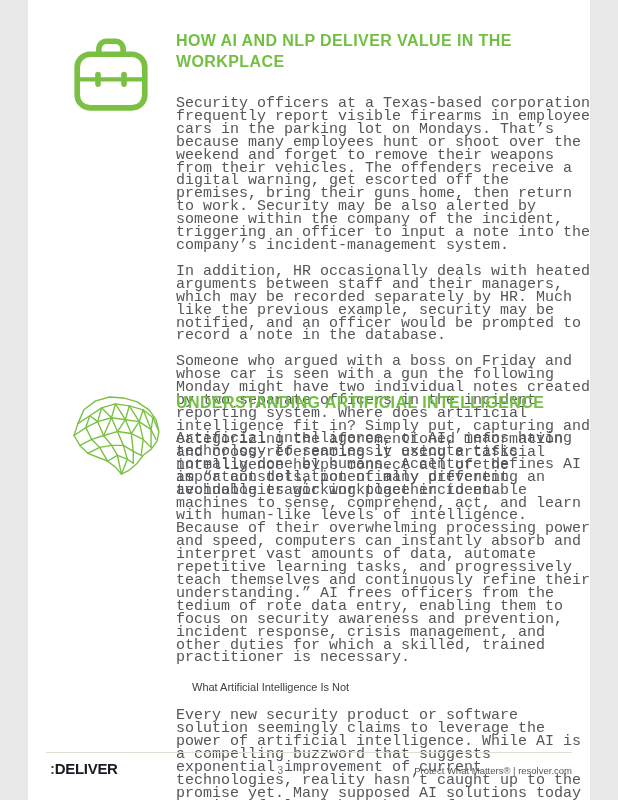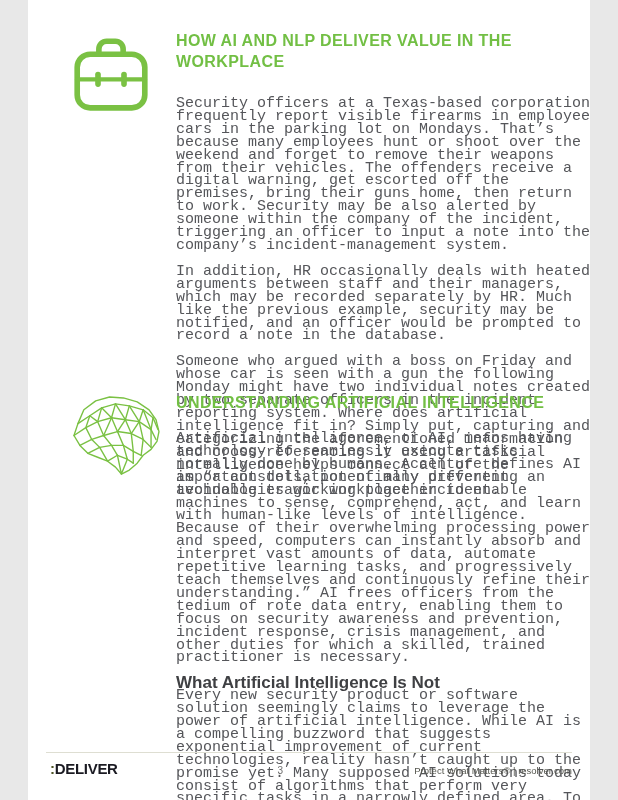--- a/index.html
+++ b/index.html
@@ -27,25 +27,25 @@
   .heading-2 { margin-bottom:20px; }
 
   .body-para {
     margin:0 0 13px 0;
     color:#55565a;
     font-size:15px;
     line-height:12.9px;
     font-family:Liberation Mono, monospace;
   }
   .sub-heading {
-    margin:0;
+    margin:16px;
     color:#3f4043;
-    font-size:17px;
+    font-size:11px;
     line-height:12.9px;
-    font-weight:bold;
+    font-weight:normal;
   }
 
   .footer-divider {
     position:absolute;
     left:18px; right:18px; top:752px;
     border-top:1px solid #deded2;
   }
   .footer-row {
     position:absolute;
     left:22px; right:18px; top:760px;

